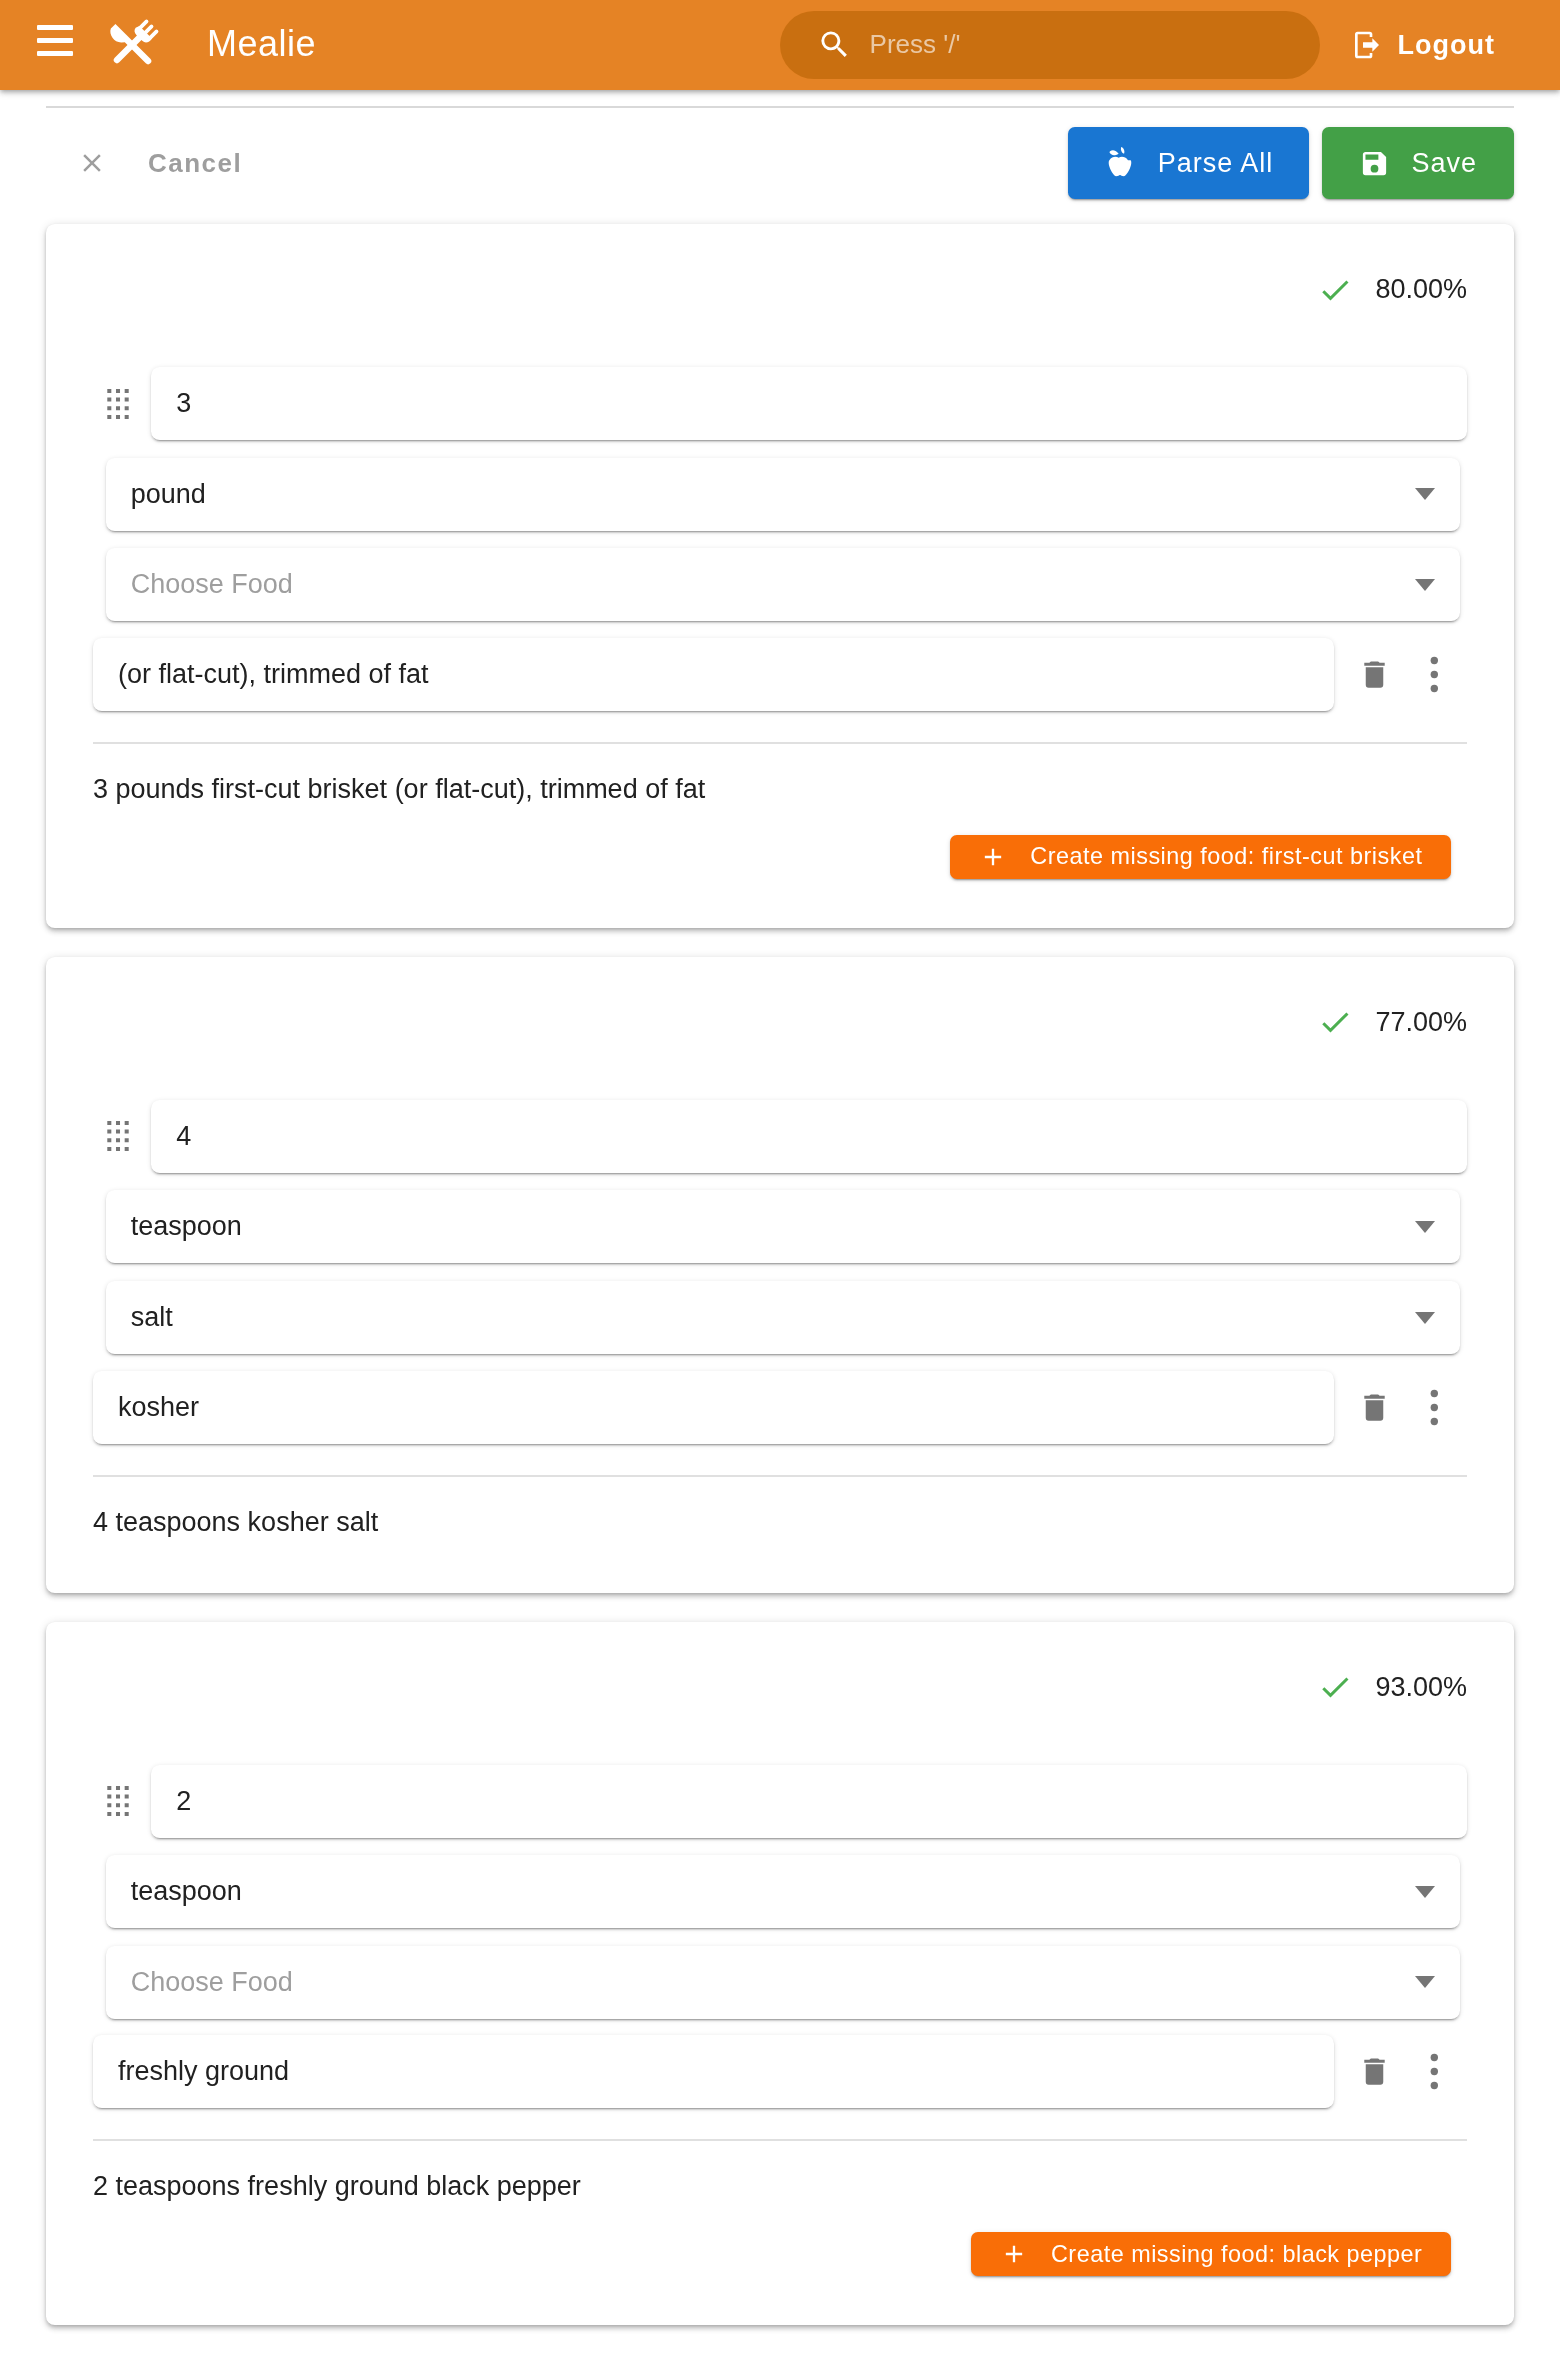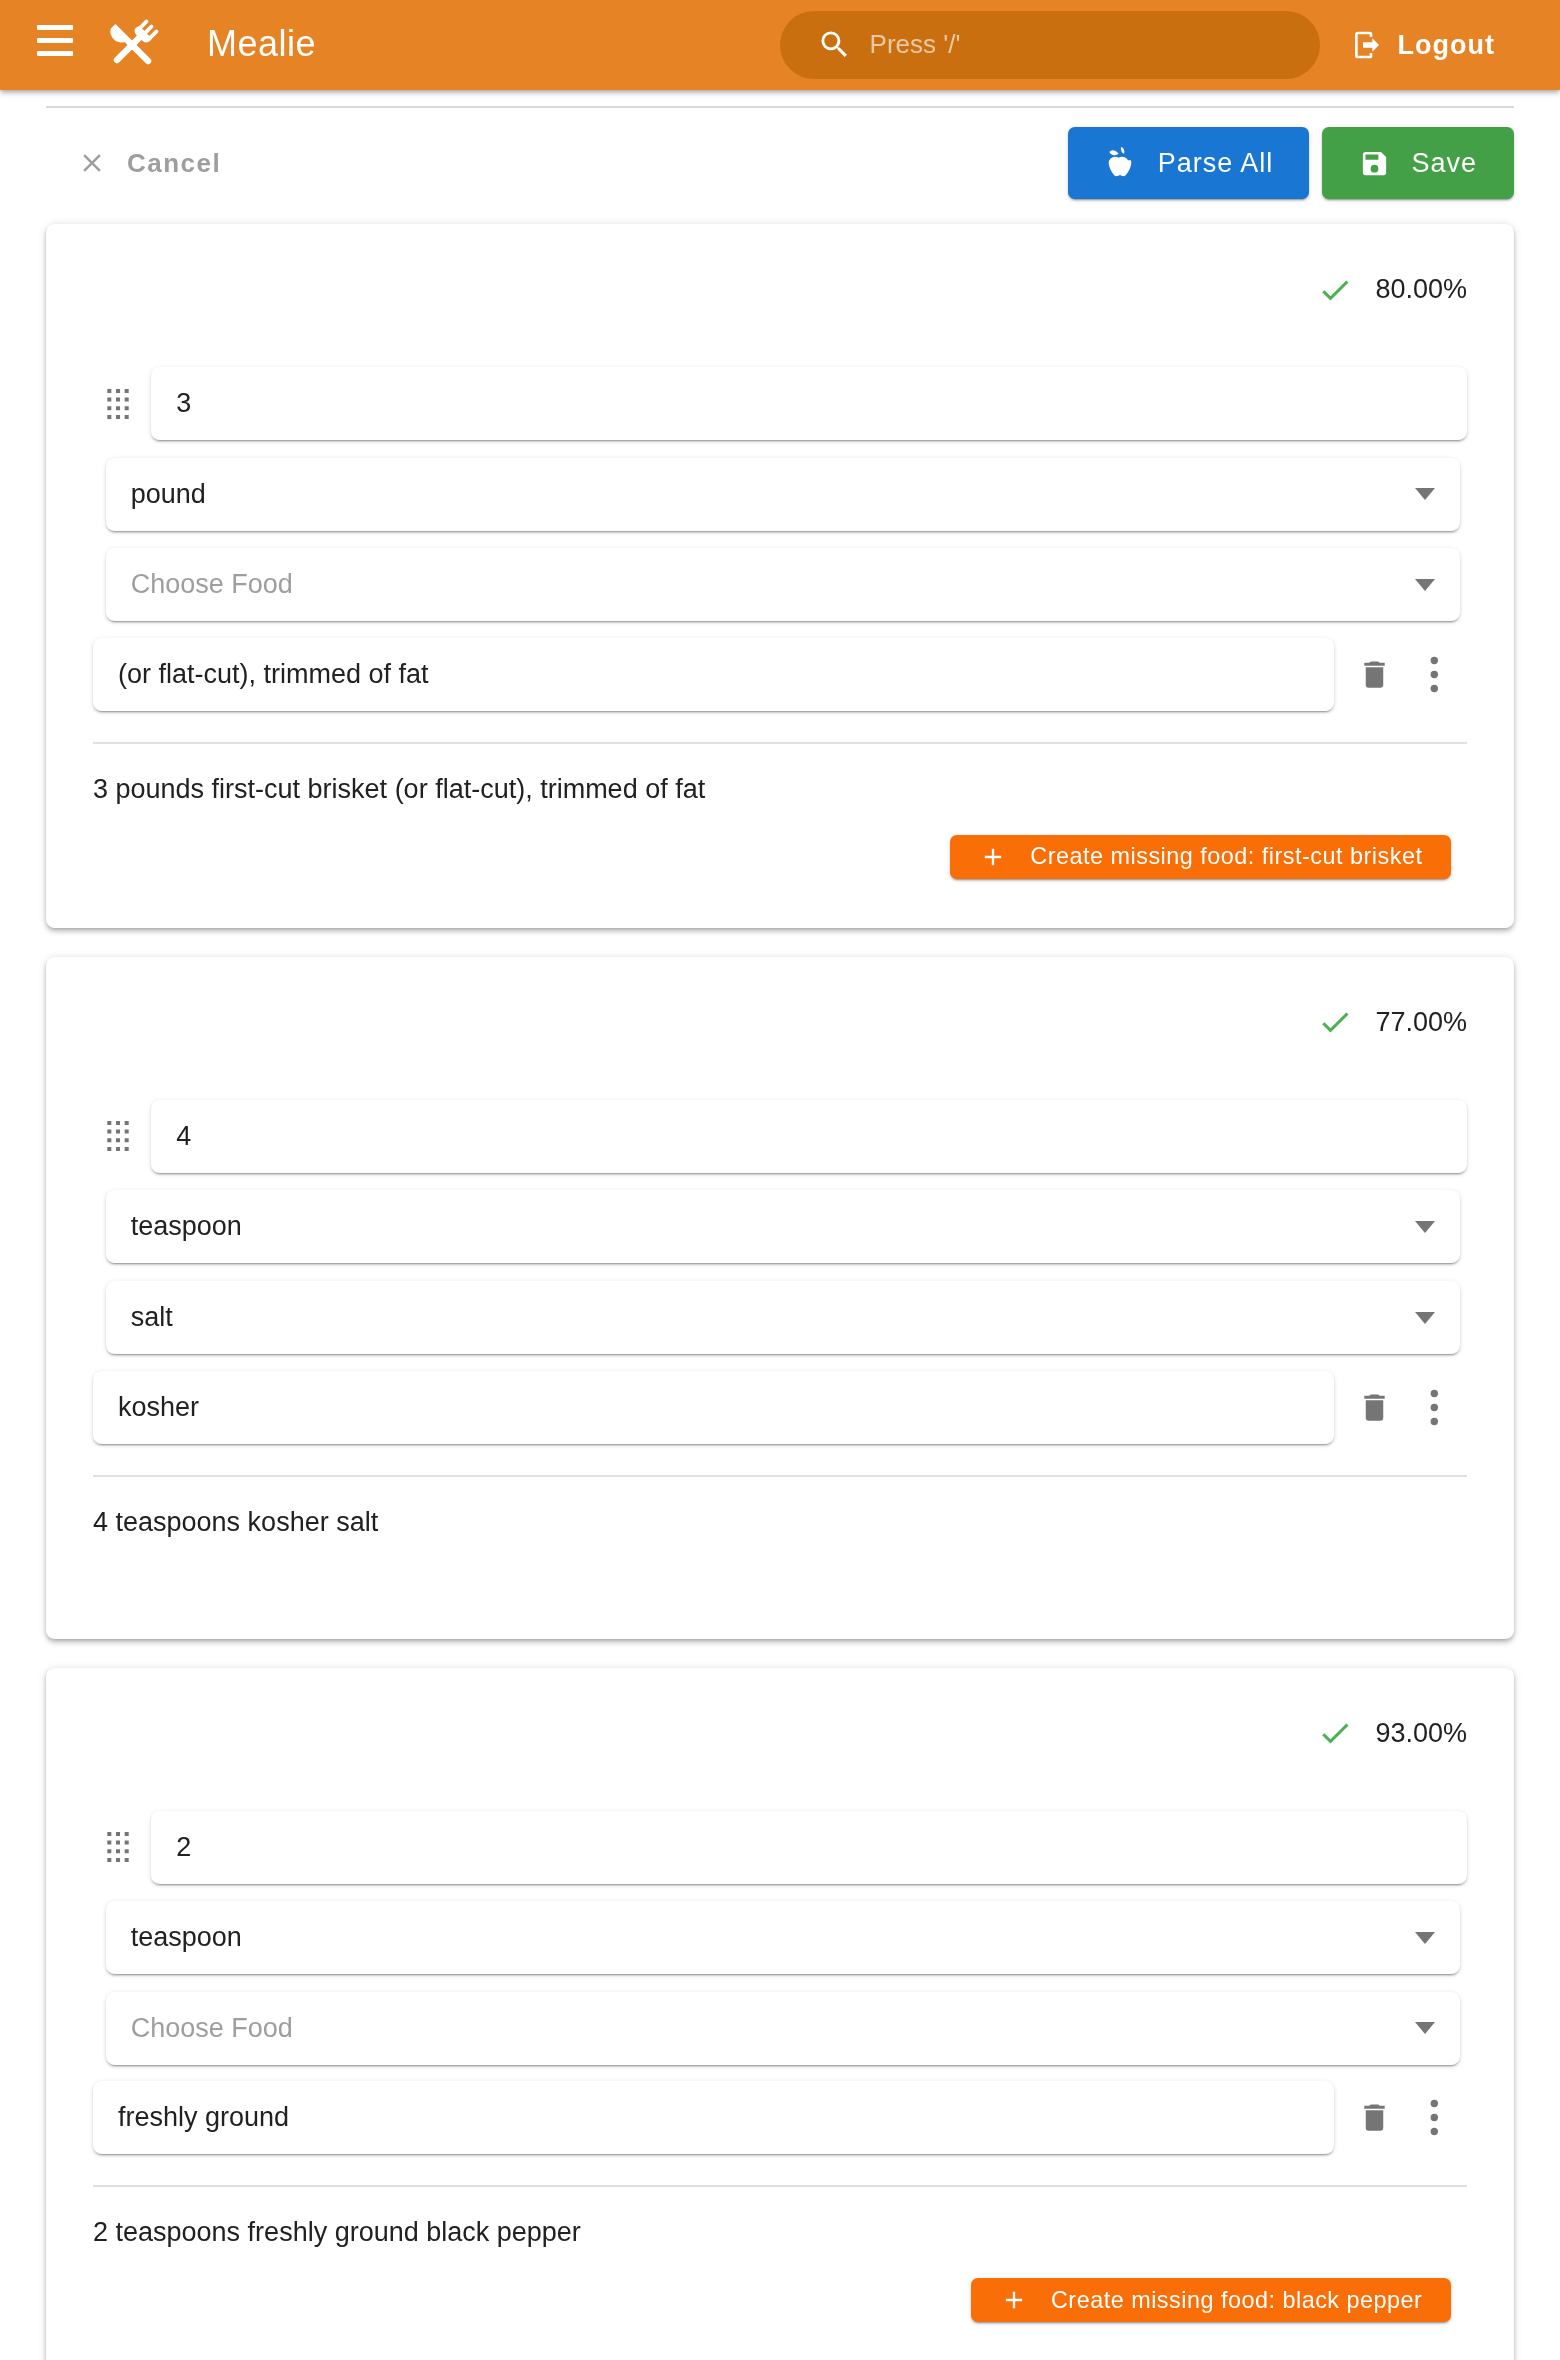--- a/index.html
+++ b/index.html
@@ -27,37 +27,37 @@
                 font-family:Liberation Sans, sans-serif}
   .search-input::placeholder{color:rgba(255,255,255,.62)}
   .logout{position:absolute;right:59px;top:0;height:90px;display:flex;align-items:center;gap:14.6px;
           background:none;border:none;color:#fff;font-size:27px;font-weight:700;letter-spacing:1px}
   .logout .icon{width:32px;height:32px}
 
   
   .page{margin:0 46px}
   .top-divider{height:2px;background:#d9d9d9;margin-top:15.6px}
   .toolbar{margin-top:19.5px;height:72px;display:flex;align-items:center;justify-content:space-between}
-  .cancel{display:flex;align-items:center;gap:20px;padding:0 0 0 31px;background:none;border:none;
+  .cancel{display:flex;align-items:center;gap:41px;padding:0 0 0 31px;background:none;border:none;
           color:var(--text-secondary);font-size:26px;font-weight:600;letter-spacing:1.5px}
   .cancel .icon{width:30px;height:30px}
   .toolbar-right{display:flex;gap:12.7px}
   .btn{display:flex;align-items:center;justify-content:center;border:none;border-radius:6.8px;color:#fff;
        font-weight:400;box-shadow:0 2.9px 1px -2px rgba(0,0,0,.2),0 2px 2px 0 rgba(0,0,0,.14),0 1px 4.9px 0 rgba(0,0,0,.12)}
   .btn .icon{flex:none}
   .parse{width:241px;height:72px;background:var(--parse-button-bg);font-size:27px;gap:21.5px;letter-spacing:1px}
   .parse .icon{width:32px;height:32px}
   .save{width:192px;height:72px;background:var(--save-button-bg);font-size:27px;gap:21.5px;letter-spacing:1px}
   .save .icon{width:31px;height:31px}
 
   
   .card{margin-top:29px;background:#fff;border-radius:8.8px;padding:0 47px 49px;
         box-shadow:0 2px 3.9px -1px rgba(0,0,0,.2),0 3.9px 4.9px 0 rgba(0,0,0,.14),0 1px 9.8px 0 rgba(0,0,0,.12)}
   .card:first-of-type{margin-top:25px}
-  .card:nth-of-type(2){padding-bottom:100px}
+  .card:nth-of-type(2){padding-bottom:54px}
   .confidence{padding-top:49px;height:82px;display:flex;justify-content:flex-end;align-items:center;gap:22px}
   .confidence .icon{width:36px;height:36px;color:var(--check-green)}
   .pct{font-size:27px;color:var(--text-primary)}
 
   .field{background:#fff;border-radius:8.8px;height:73px;font-size:27px;color:var(--text-primary);
          box-shadow:0 2.9px 1px -2px rgba(0,0,0,.2),0 2px 2px 0 rgba(0,0,0,.14),0 1px 4.9px 0 rgba(0,0,0,.12)}
   input.field{border:none;outline:none;padding:0 25px;font-family:inherit}
 
   .qty-row{margin-top:61px;display:flex;align-items:center}
   .drag{margin-left:11.7px;width:26px;height:34px;color:var(--icon-gray);flex:none}

